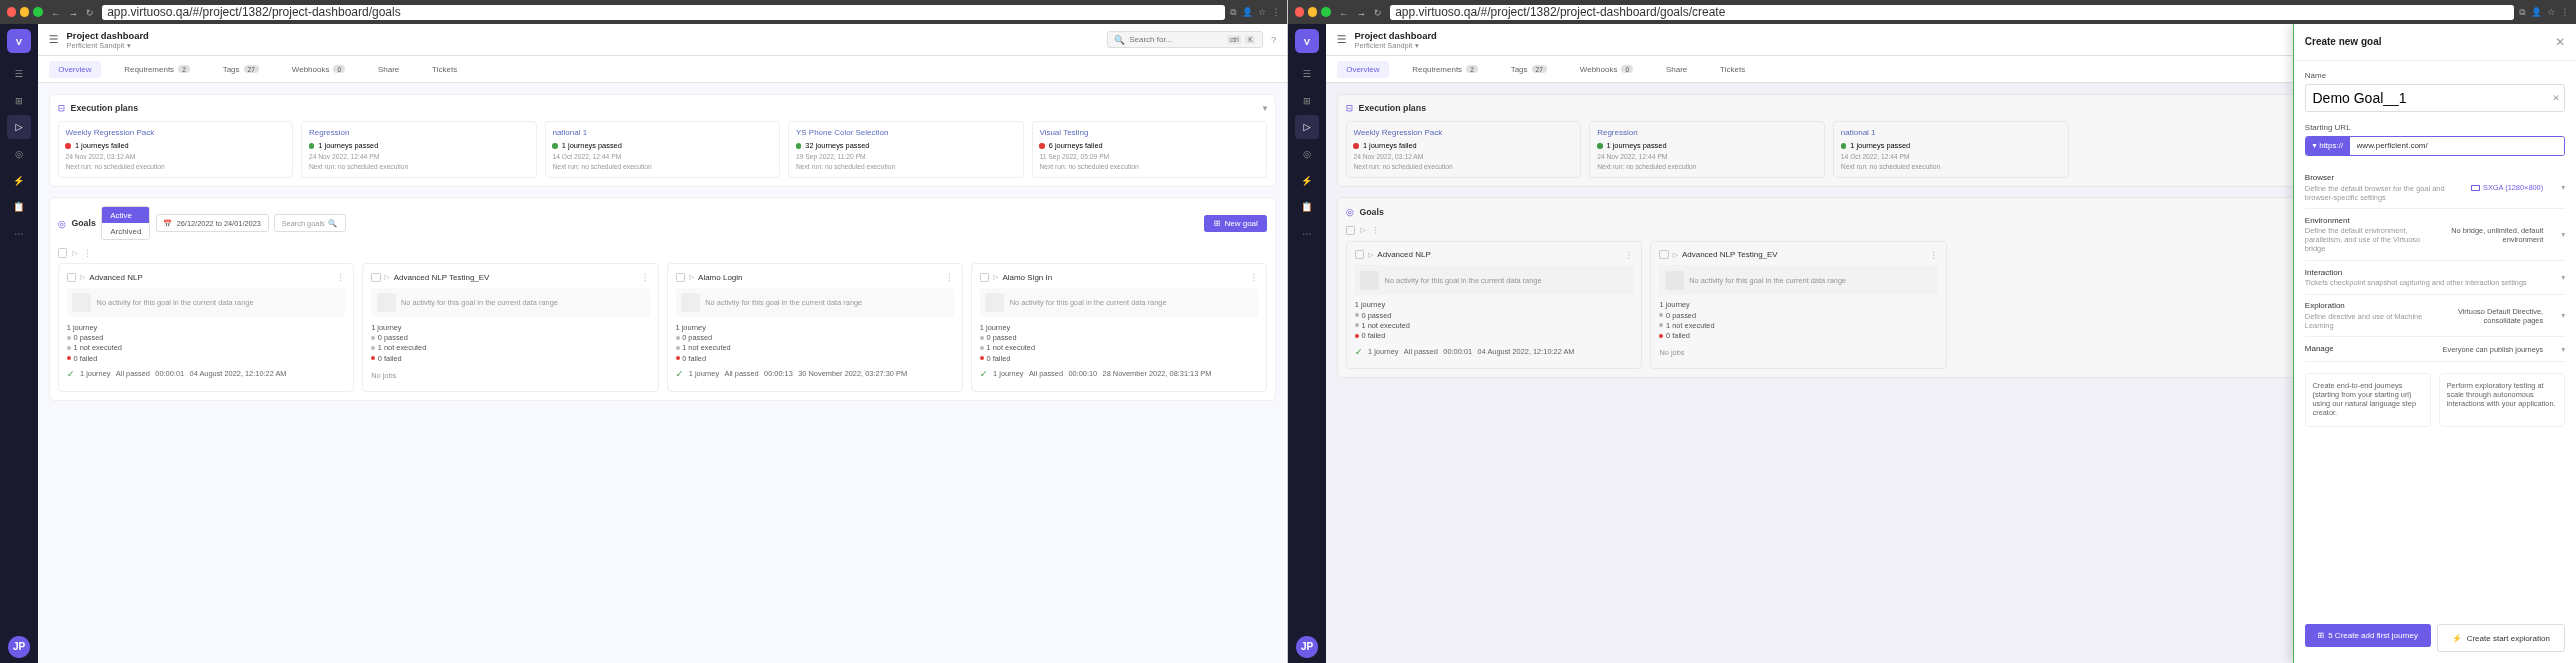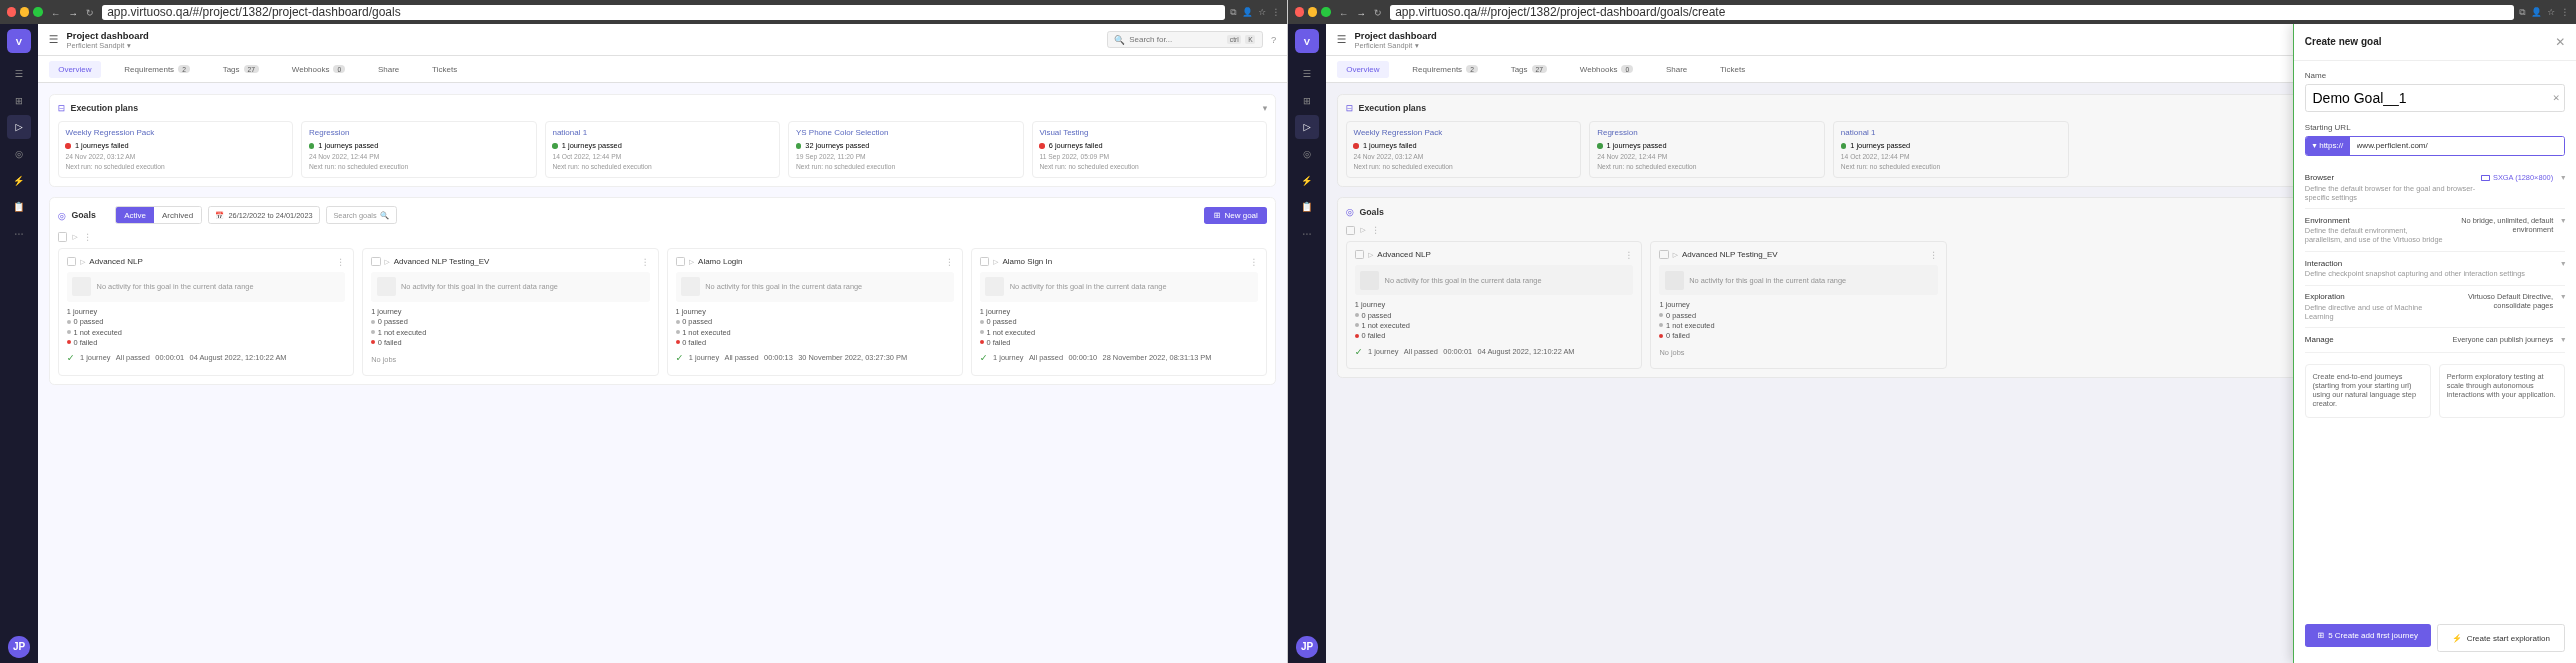--- a/index.html
+++ b/index.html
@@ -85,25 +85,25 @@
     .create-panel-body { padding: 10.8px; flex: 1; }
     .form-label { font-size: 8px; color: #555; font-weight: 500; margin-bottom: 4px; display: block; }
     .form-input { width: 100%; border: 0.7px solid #ddd; border-radius: 2.7px; padding: 4.7px 6.7px; font-size: 8.8px; outline: none; display: flex; align-items: center; justify-content: space-between; }
     .form-input-with-clear { position: relative; }
     .form-input-with-clear input { width: 100%; border: 0.7px solid #ddd; border-radius: 2.7px; padding: 4.7px 6.7px; font-size: 14px; outline: none; }
     .input-clear { position: absolute; right: 5.4px; top: 50%; transform: translateY(-50%); color: #999; cursor: pointer; }
     .form-group { margin-bottom: 10.8px; }
     .url-input-row { display: flex; align-items: center; border: 0.7px solid #6c5ce7; border-radius: 2.7px; overflow: hidden; }
     .url-protocol { background: #6c5ce7; color: #fff; padding: 4.7px 6.7px; font-size: 8px; display: flex; align-items: center; gap: 2.7px; cursor: pointer; white-space: nowrap; }
     .url-input { flex: 1; border: none; padding: 4.7px 6.7px; font-size: 8px; outline: none; color: #333; }
-    .setting-row { display: flex; justify-content: space-between; padding: 6.7px 0; border-bottom: 0.7px solid #f0f0f0; cursor: pointer; }
+    .setting-row { display: flex; align-items: center; justify-content: space-between; padding: 6.7px 0; border-bottom: 0.7px solid #f0f0f0; cursor: pointer; }
     .setting-row-left { flex: 1; }
     .setting-row-title { font-size: 8px; font-weight: 500; color: #333; margin-bottom: 1.3px; }
     .setting-row-desc { font-size: 7.4px; color: #999; }
-    .setting-row-value { font-size: 7.4px; color: #555; text-align: right; max-width: 108px; margin-right: 8px; }
+    .setting-row-value { font-size: 7.4px; color: #555; text-align: right; max-width: 108px; margin-right: 18px; }
     .setting-chevron { color: #aaa; font-size: 8px; }
     .browser-badge { display: flex; align-items: center; gap: 2.7px; font-size: 7.4px; color: #6c5ce7; }
     .browser-icon-small { width: 9.4px; height: 6px; border: 0.7px solid #6c5ce7; border-radius: 0.7px; display: inline-block; }
     .footer-card { flex: 1; border: 0.7px solid #eee; border-radius: 4px; padding: 6.7px; font-size: 7.4px; color: #555; }
     .footer-card-title { font-size: 7.4px; color: #666; margin-bottom: 2.7px; }
     .create-add-btn { background: #6c5ce7; color: #fff; border: none; border-radius: 2.7px; padding: 6.7px 10.8px; font-size: 8px; cursor: pointer; width: 100%; display: flex; align-items: center; justify-content: center; gap: 4px; margin-bottom: 5.4px; }
     .create-explore-btn { background: #fff; color: #333; border: 0.7px solid #ddd; border-radius: 2.7px; padding: 6.7px 10.8px; font-size: 8px; cursor: pointer; width: 100%; display: flex; align-items: center; justify-content: center; gap: 4px; }
 
     .right-panel-container { width: 1288px; height: 663px; display: flex; flex-direction: column; background: #fff; position: relative; flex-shrink: 0; }
 
@@ -254,21 +254,21 @@
               <div style="font-size:6.7px;color:#999;">11 Sep 2022, 05:09 PM</div>
               <div class="exec-plan-next">Next run: no scheduled execution</div>
             </div>
           </div>
         </div>
 
         <div class="section">
           <div class="goals-toolbar">
             <span style="color:#6c5ce7;font-size:9.4px;">◎</span>
             <span class="section-title">Goals</span>
-            <div class="tab-group" style="margin-left:14px;">
+            <div class="tab-group" style="margin-left:0;flex-direction:column;">
               <div class="tab-btn active">Active</div>
               <div class="tab-btn">Archived</div>
             </div>
             <div class="date-range">
               <span>📅</span>
               <span>26/12/2022 to 24/01/2023</span>
             </div>
             <div class="goals-search">
               <span>Search goals</span>
               <span>🔍</span>
@@ -701,21 +701,21 @@
             <div class="setting-row-title">Environment</div>
             <div class="setting-row-desc">Define the default environment, parallelism, and use of the Virtuoso bridge</div>
           </div>
           <div class="setting-row-value">No bridge, unlimited, default environment</div>
           <span class="setting-chevron">▾</span>
         </div>
 
         <div class="setting-row">
           <div class="setting-row-left">
             <div class="setting-row-title">Interaction</div>
-            <div class="setting-row-desc">Define checkpoint snapshot capturing and other interaction settings</div>
+            <div class="setting-row-desc">Tickets checkpoint snapshot capturing and other interaction settings</div>
           </div>
           <span class="setting-chevron">▾</span>
         </div>
 
         <div class="setting-row">
           <div class="setting-row-left">
             <div class="setting-row-title">Exploration</div>
             <div class="setting-row-desc">Define directive and use of Machine Learning</div>
           </div>
           <div class="setting-row-value">Virtuoso Default Directive, consolidate pages</div>

